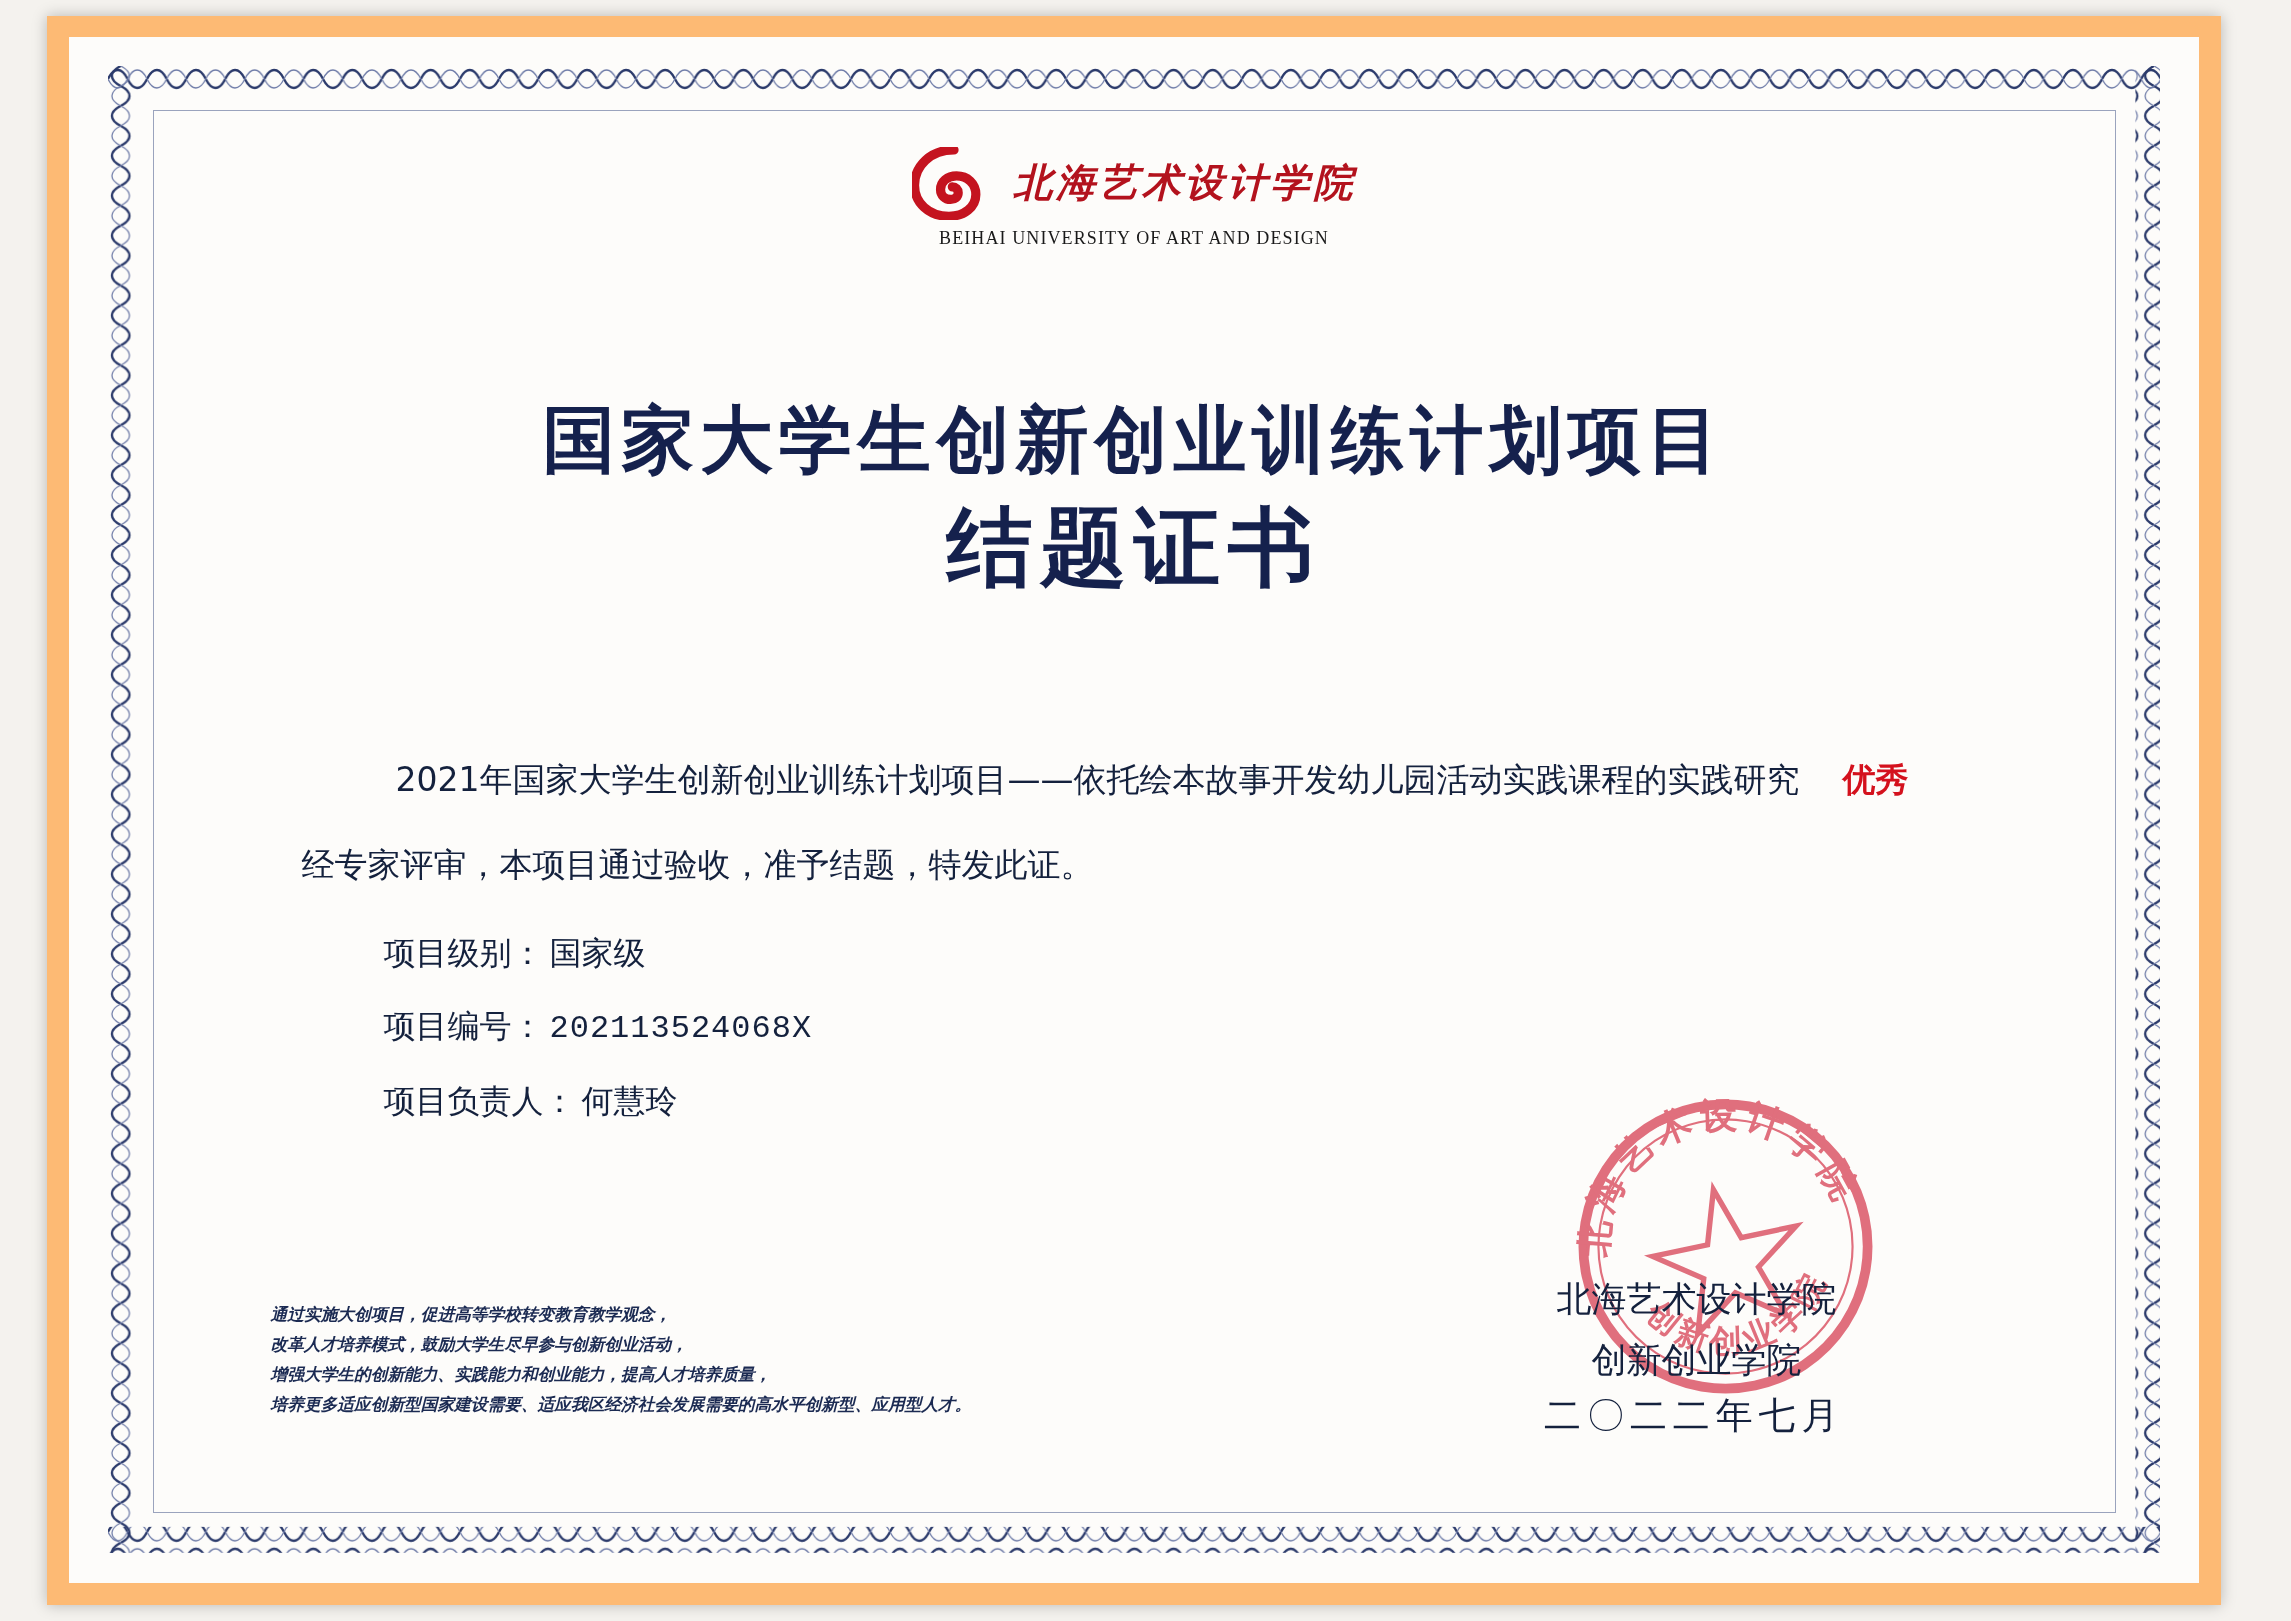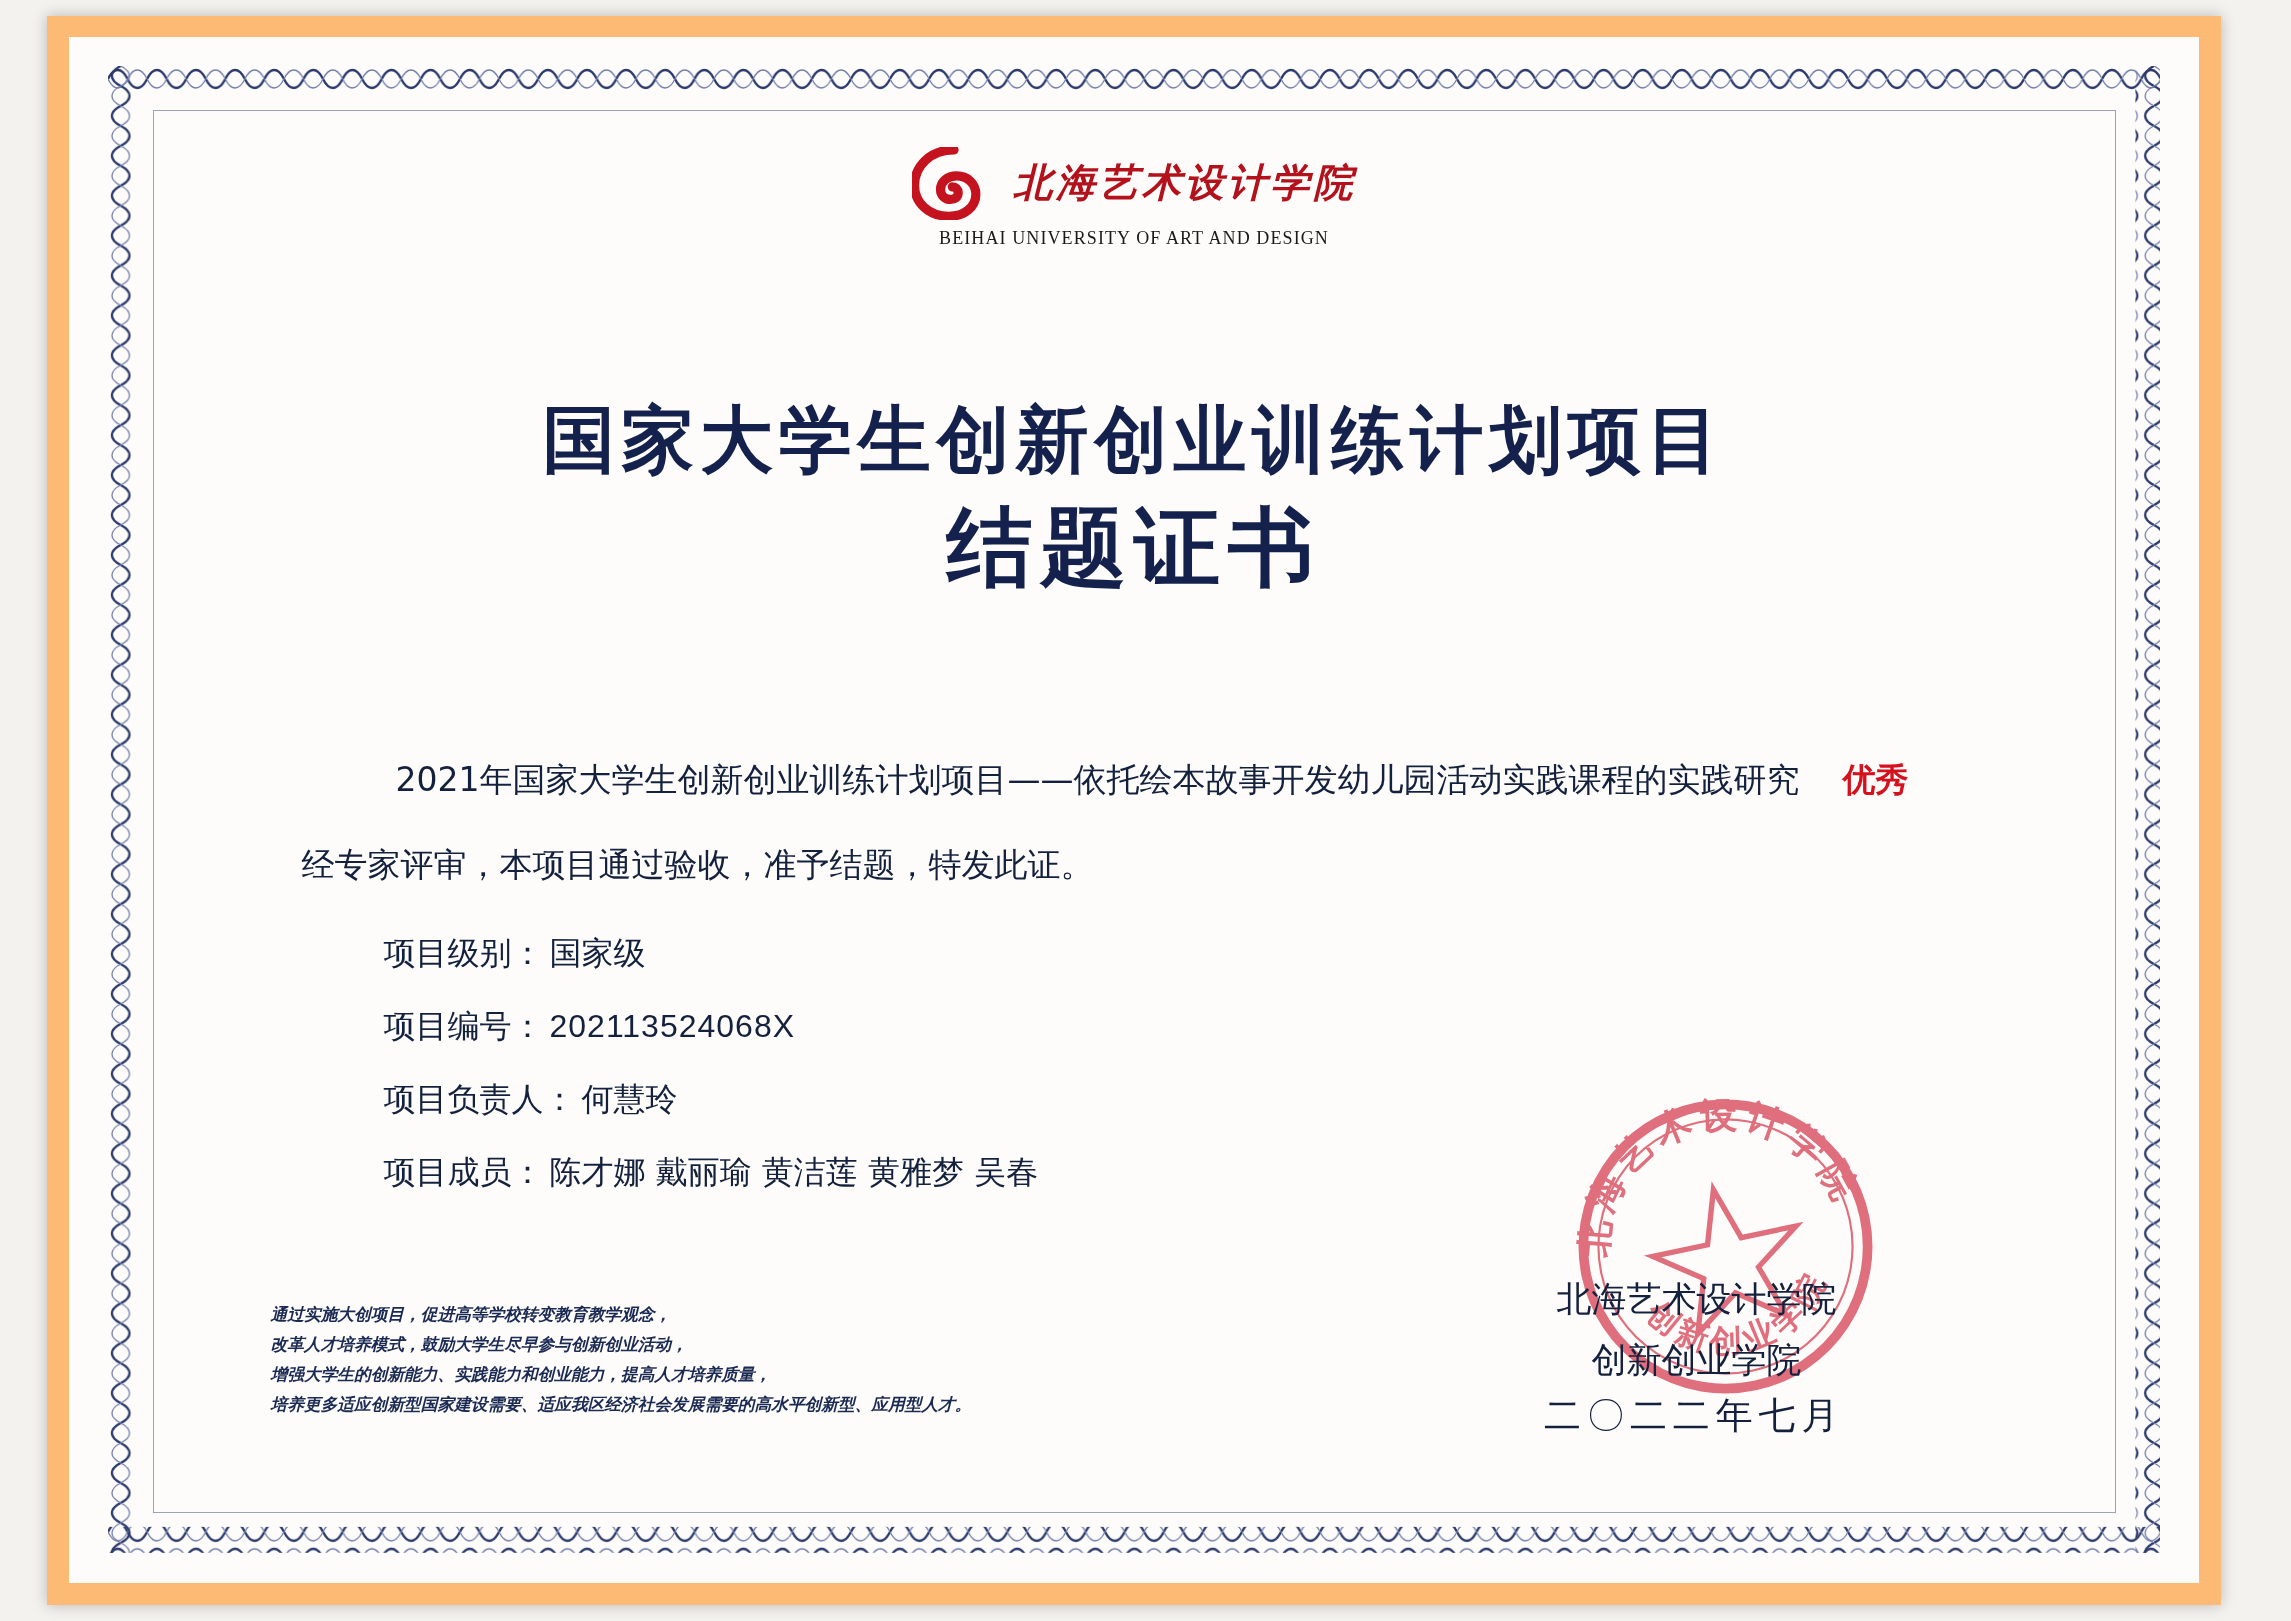--- a/index.html
+++ b/index.html
@@ -165,21 +165,21 @@
     margin-top: 15.7px;
     margin-left: 82px;
     font-family: "DejaVu Sans", sans-serif;
     font-size: 32px;
     line-height: 73px;
   }
   .field-row { white-space: nowrap; }
   .field-label { }
   .field-value { margin-left: 5.9px; }
   .mono-value {
-    font-family: Liberation Sans, sans-serif;
+    font-family: Liberation Mono, monospace;
     letter-spacing: 1px;
     margin-top: 24px;
   }
 
   
   .footnote {
     position: absolute;
     left: 94px;
     bottom: 76px;
     font-family: "DejaVu Serif", serif;
@@ -279,23 +279,20 @@
           <div class="fields">
             <div class="field-row">
               <span class="field-label">项目级别：</span><span class="field-value">国家级</span>
             </div>
             <div class="field-row">
               <span class="field-label">项目编号：</span><span class="field-value mono-value">202113524068X</span>
             </div>
             <div class="field-row">
               <span class="field-label">项目负责人：</span><span class="field-value">何慧玲</span>
             </div>
-            <div class="field-row">
-              <span class="field-label">项目成员：</span><span class="field-value">陈才娜 戴丽瑜 黄洁莲 黄雅梦 吴春</span>
-            </div>
           </div>
         </div>
 
         <div class="footnote">
           <div>通过实施大创项目，促进高等学校转变教育教学观念，</div>
           <div>改革人才培养模式，鼓励大学生尽早参与创新创业活动，</div>
           <div>增强大学生的创新能力、实践能力和创业能力，提高人才培养质量，</div>
           <div>培养更多适应创新型国家建设需要、适应我区经济社会发展需要的高水平创新型、应用型人才。</div>
         </div>
 

